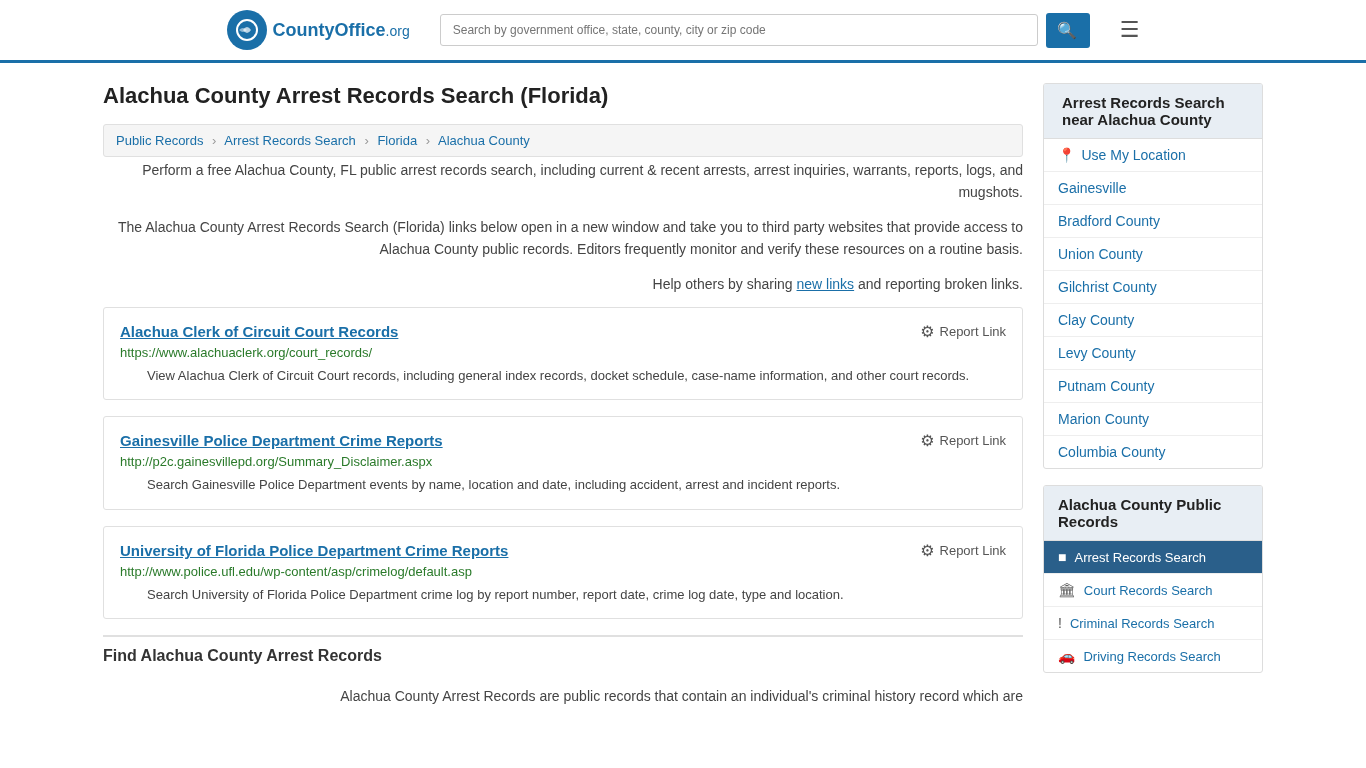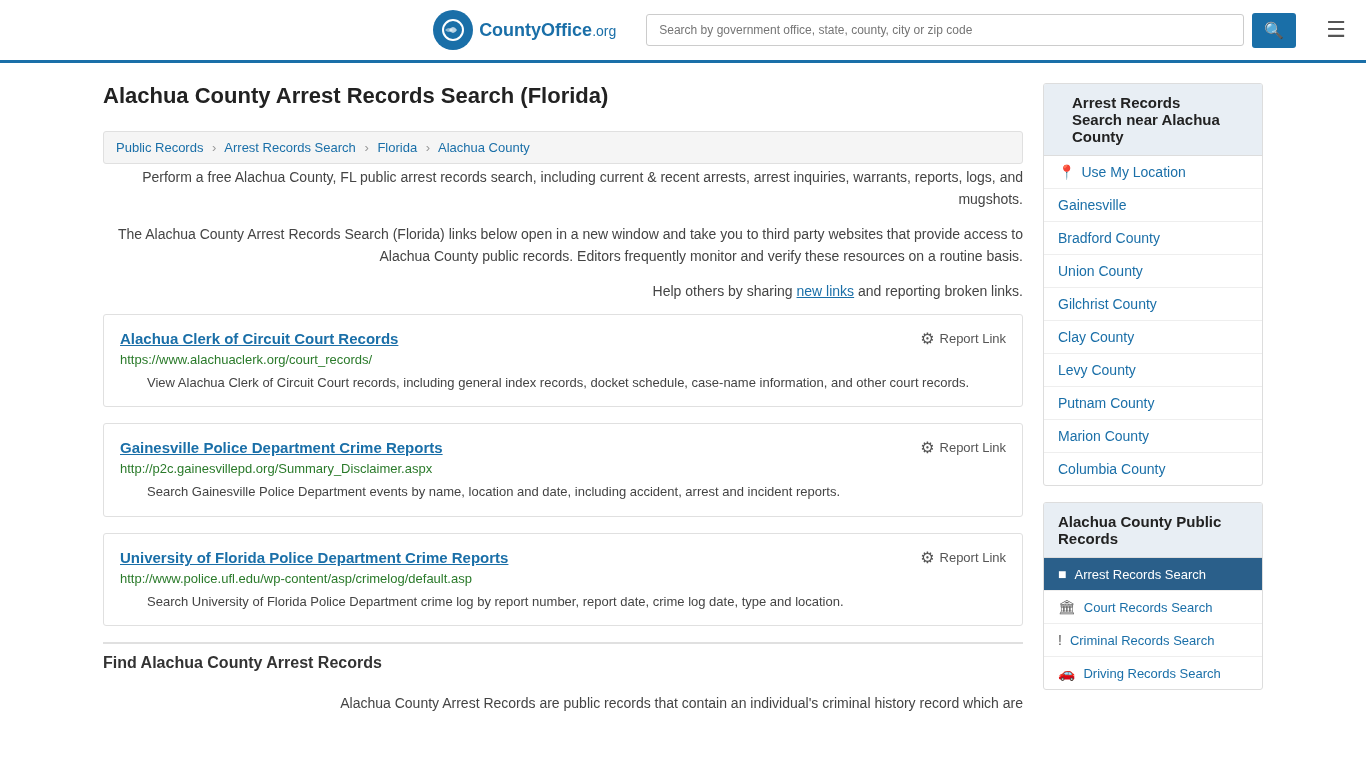--- a/index.html
+++ b/index.html
@@ -5,21 +5,21 @@
     * { box-sizing: border-box; margin: 0; padding: 0; }
     body { font-family: Arial, sans-serif; font-size: 14px; color: #333; background: #fff; }
 
     
     .header {
       background: #fff;
       border-bottom: 3px solid #1a6fa8;
       padding: 10px 20px;
       display: flex;
       align-items: center;
-      justify-content: flex-end;
+      justify-content: center;
     }
     .logo-area {
       display: flex;
       align-items: center;
       gap: 6px;
     }
     .logo-circle {
       width: 40px;
       height: 40px;
       background: #1a6fa8;
@@ -85,21 +85,21 @@
     .sidebar {
       width: 220px;
       flex-shrink: 0;
     }
 
     
     .page-title {
       font-size: 22px;
       font-weight: bold;
       color: #222;
-      margin-bottom: 22px;
+      margin-bottom: 15px;
     }
 
     
     .breadcrumb {
       background: #f5f5f5;
       padding: 8px 12px;
       border: 1px solid #e0e0e0;
       border-radius: 3px;
       font-size: 13px;
       margin-bottom: 2px;
@@ -177,21 +177,21 @@
 
     
     .sidebar-box {
       border: 1px solid #ddd;
       border-radius: 3px;
       margin-bottom: 16px;
       overflow: hidden;
     }
     .sidebar-box-title {
       background: #e8eef4;
-      padding: 10px 28px;
+      padding: 10px 18px;
       font-size: 15px;
       font-weight: bold;
       color: #222;
       border-bottom: 1px solid #ddd;
     }
     .sidebar-item {
       padding: 8px 14px;
       border-bottom: 1px solid #eee;
       font-size: 14px;
       color: #1a6fa8;

